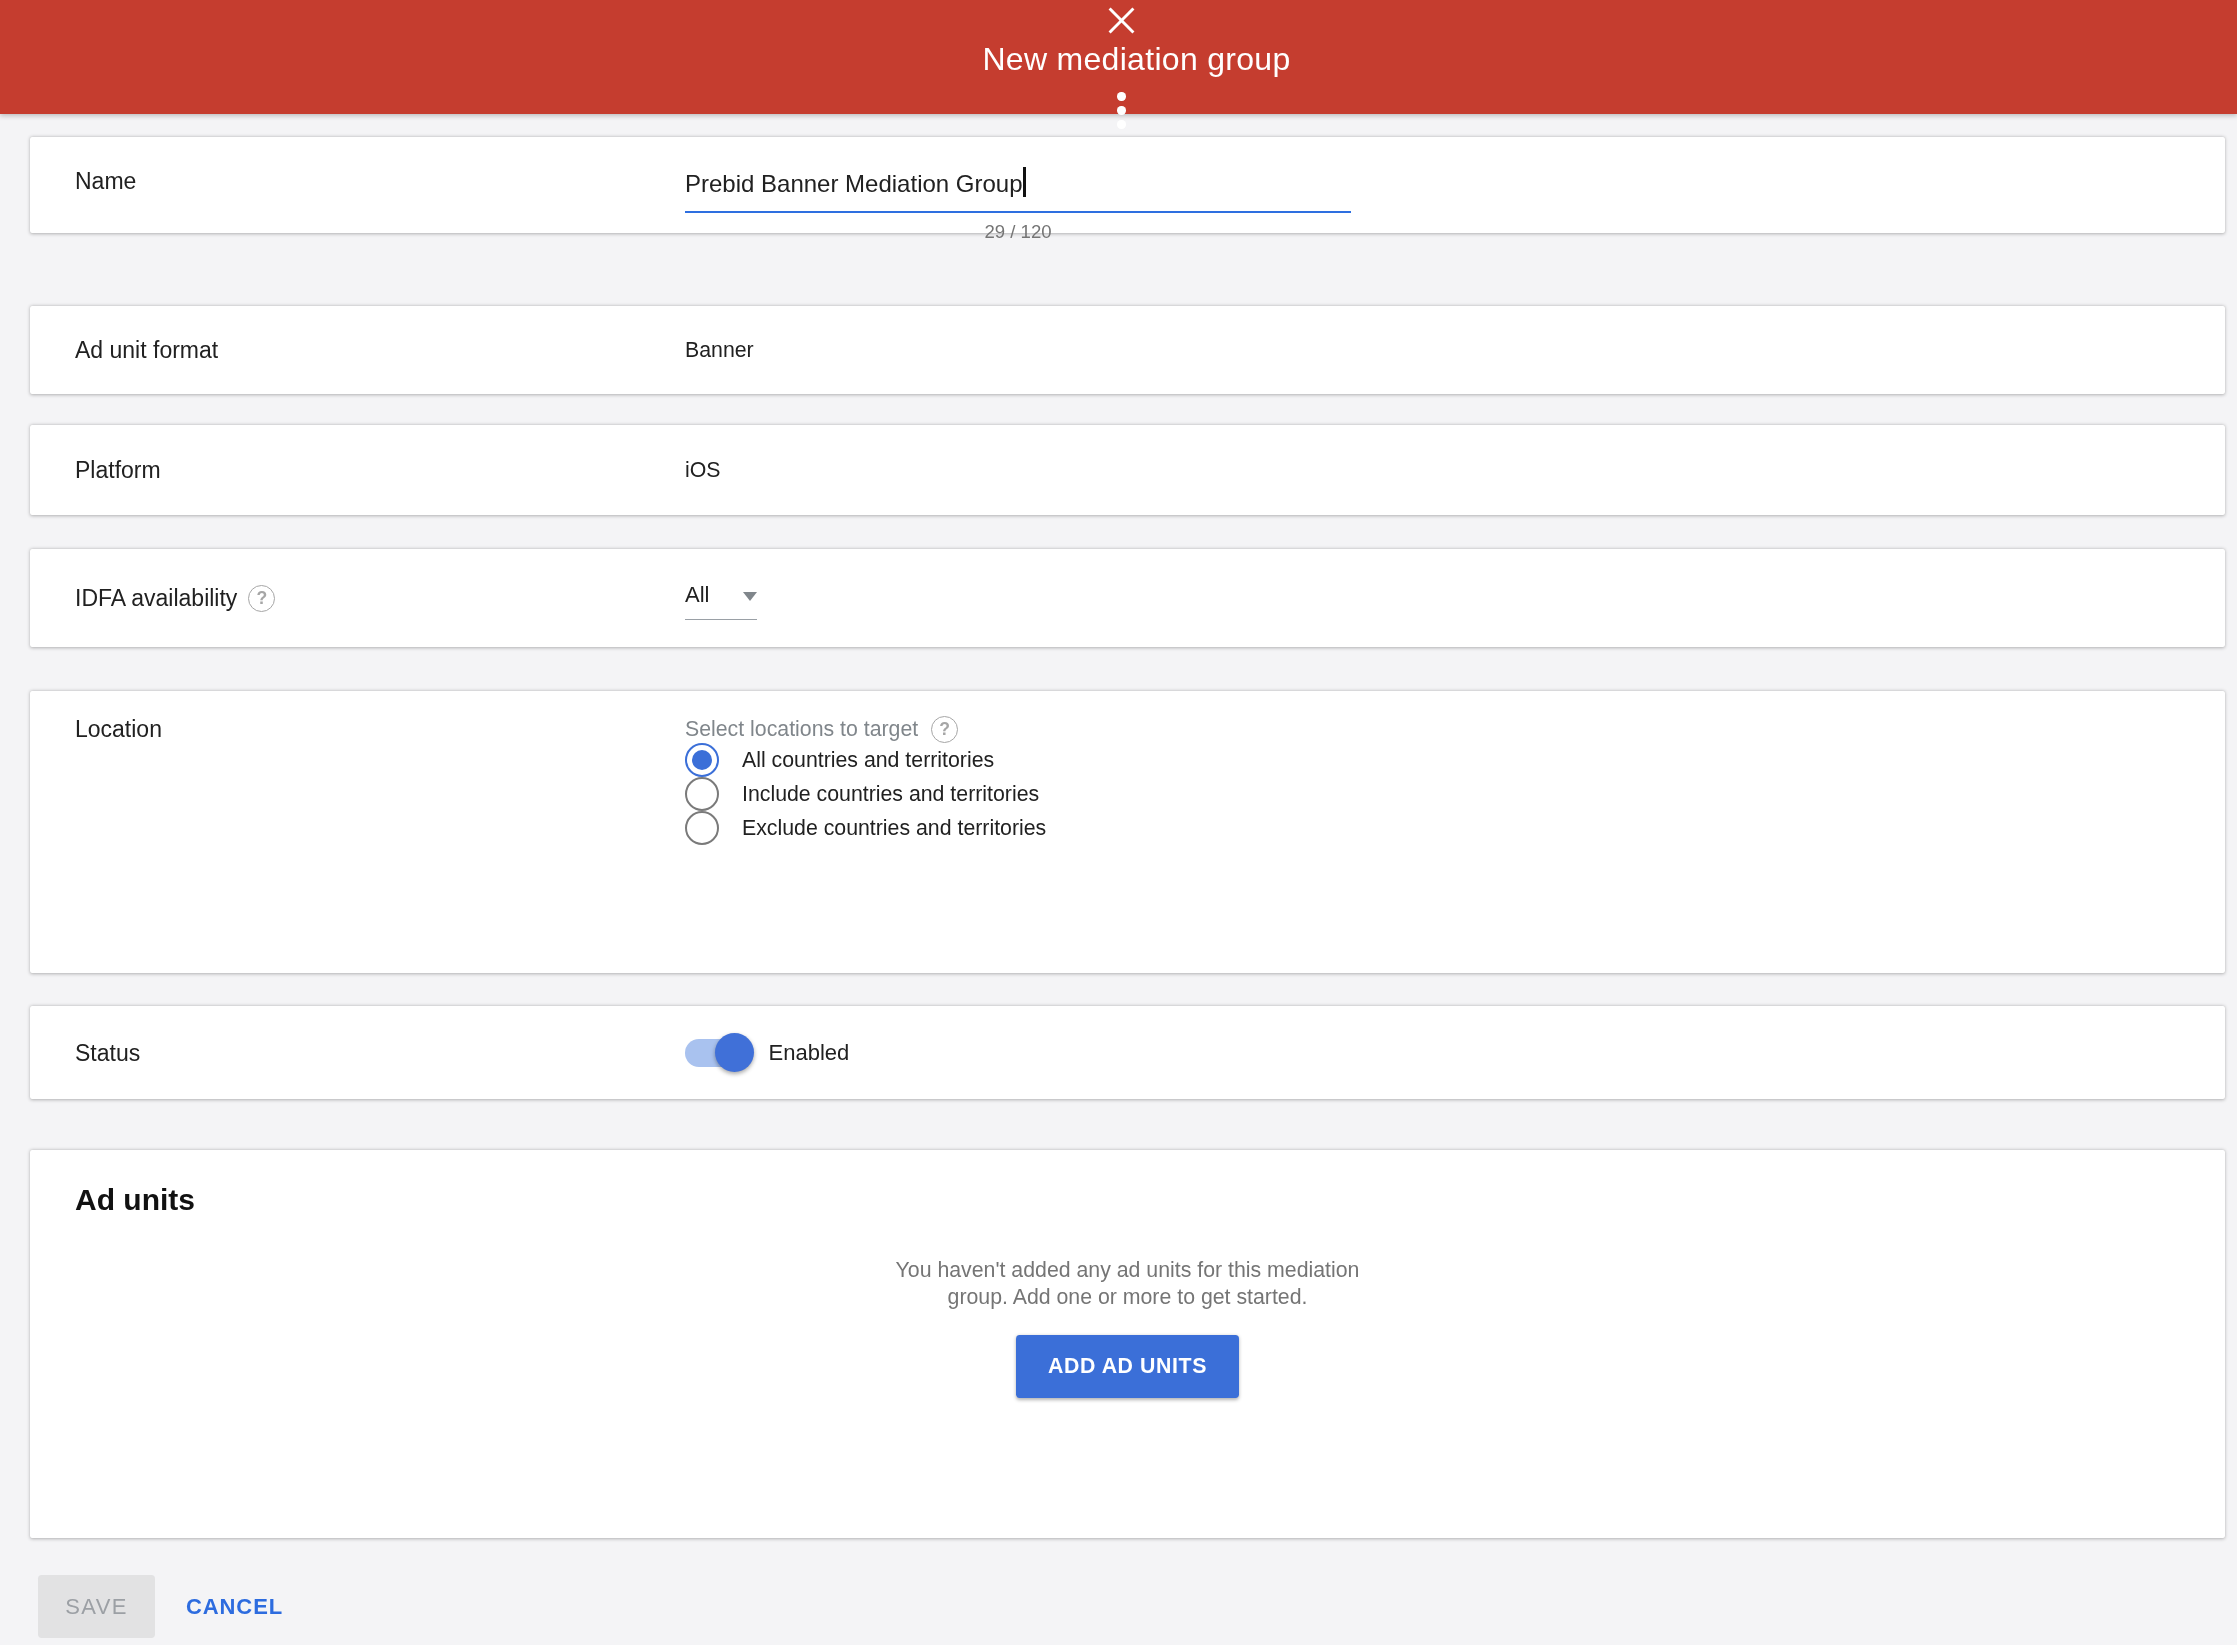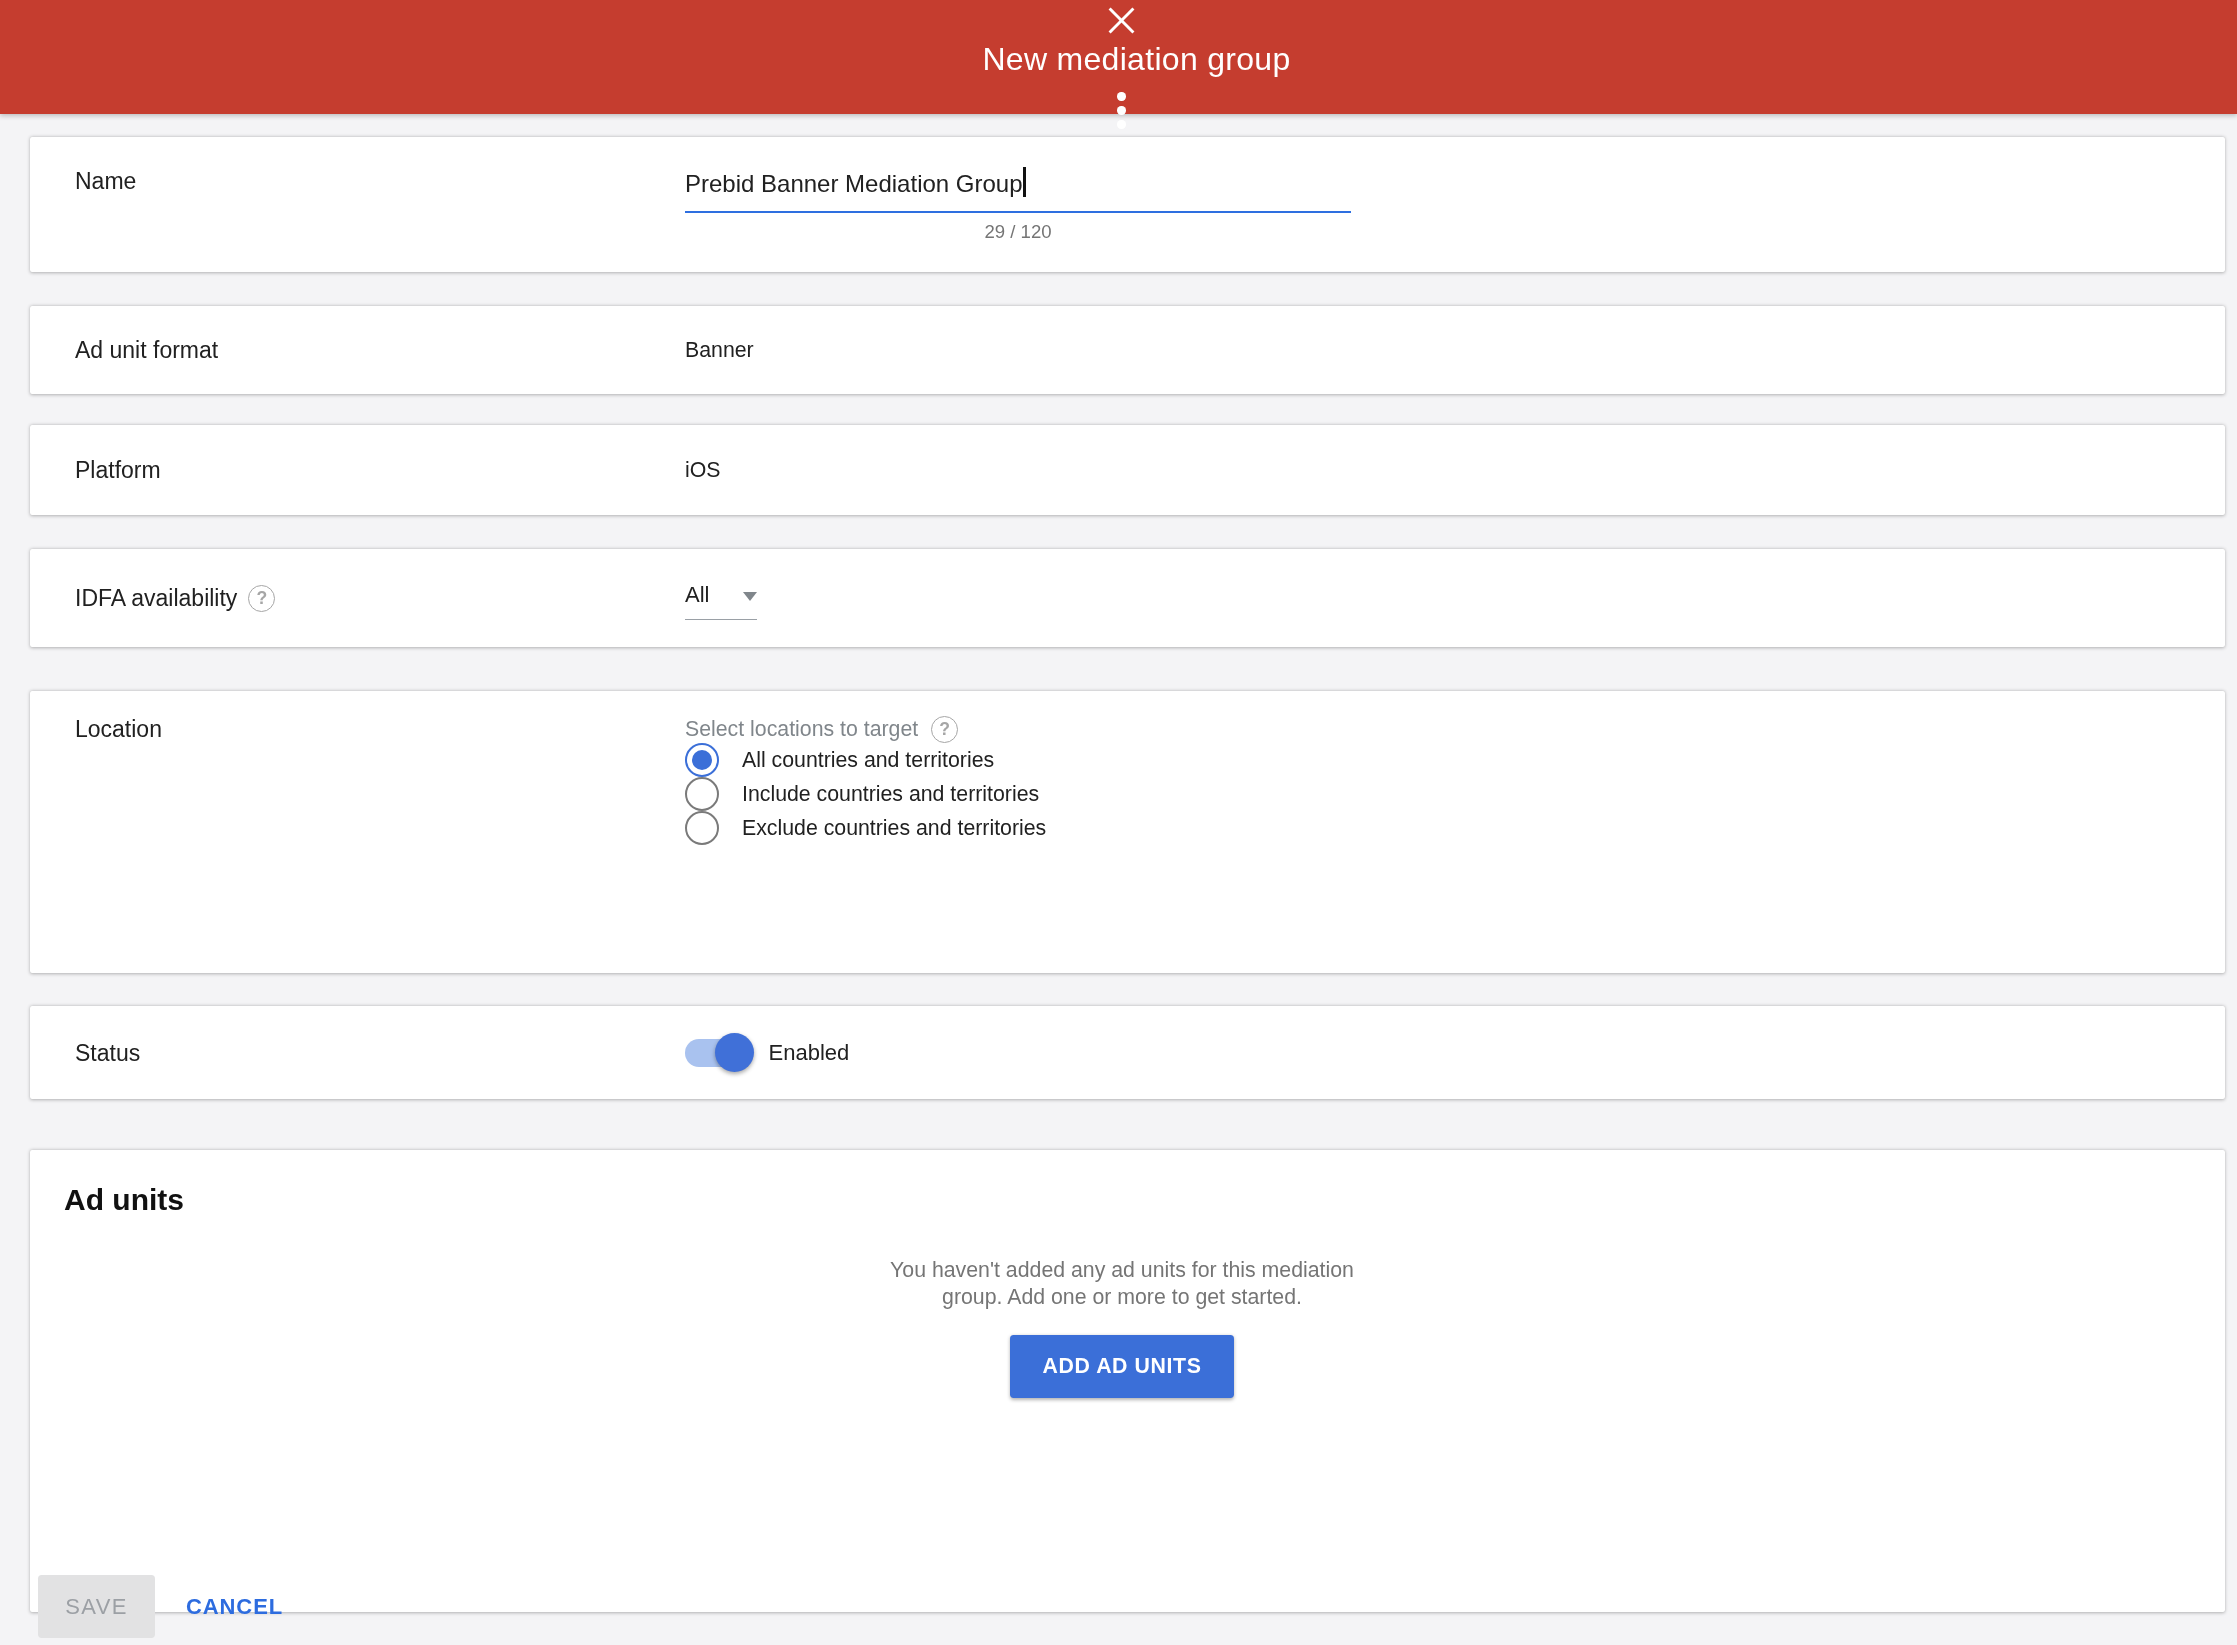--- a/index.html
+++ b/index.html
@@ -56,27 +56,27 @@
     gap:5.6px;cursor:pointer;flex:0 0 auto;
   }
   .kebab-dot{width:8.3px;height:8.3px;border-radius:50%;background:#fff;}
   
   .card{
     position:absolute;left:30px;width:2195px;
     background:#fff;border-radius:1.9px;
     box-shadow:0 0.9px 3.7px rgba(0,0,0,0.28), 0 0 0.9px rgba(0,0,0,0.12);
     box-sizing:border-box;
   }
-  .card-name{top:137px;height:135px;}
+  .card-name{top:137px;height:96px;}
   .card-format{top:306px;height:88px;}
   .card-platform{top:425px;height:90px;}
   .card-idfa{top:549px;height:98px;}
   .card-location{top:691px;height:282px;}
   .card-status{top:1006px;height:93px;}
-  .card-adunits{top:1150px;height:462px;padding:31px 45px 0 34px;}
+  .card-adunits{top:1150px;height:388px;padding:31px 45px 0 45px;}
   .row{
     display:flex;align-items:center;height:100%;
     box-sizing:border-box;padding-left:45px;
   }
   .row.top{align-items:flex-start;padding-top:30px;height:auto;}
   .field-label{
     flex:0 0 610px;width:610px;
     font-size:23px;line-height:28px;color:var(--ink);
     display:flex;align-items:center;gap:11px;
   }

